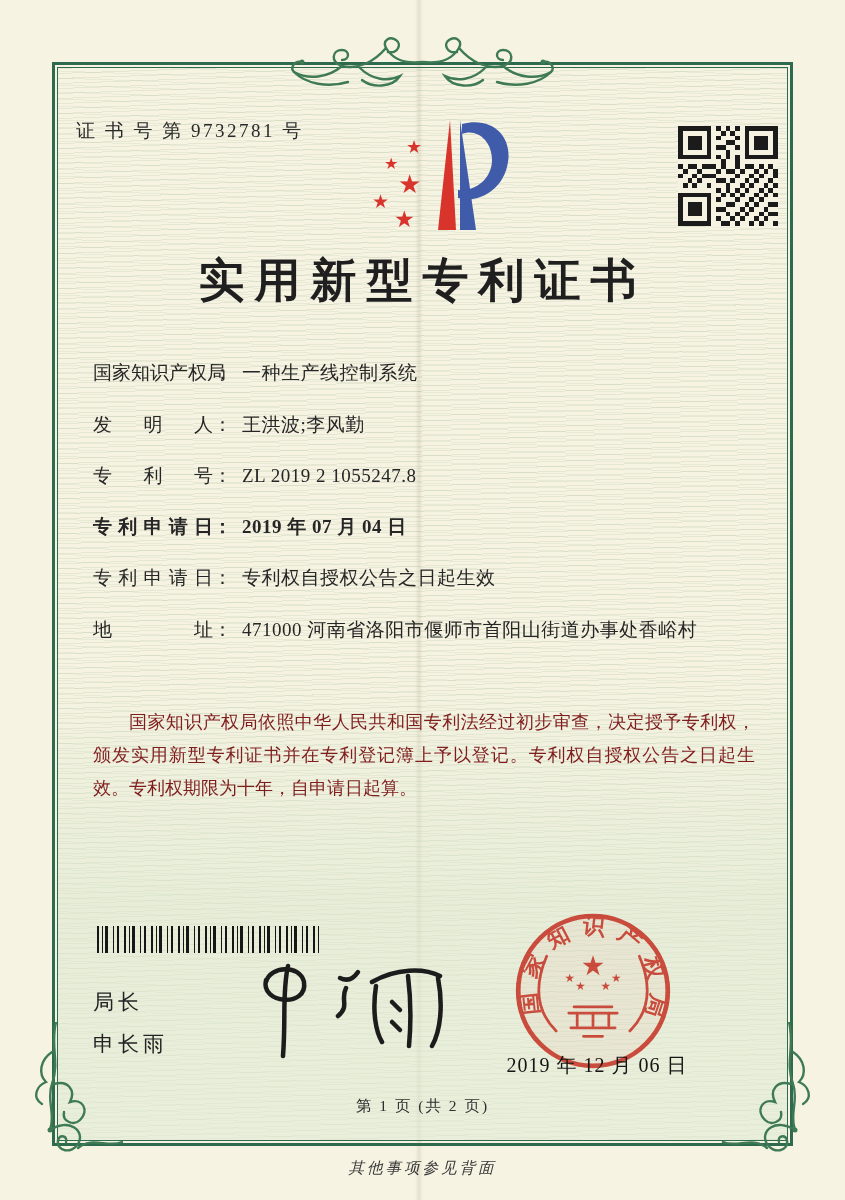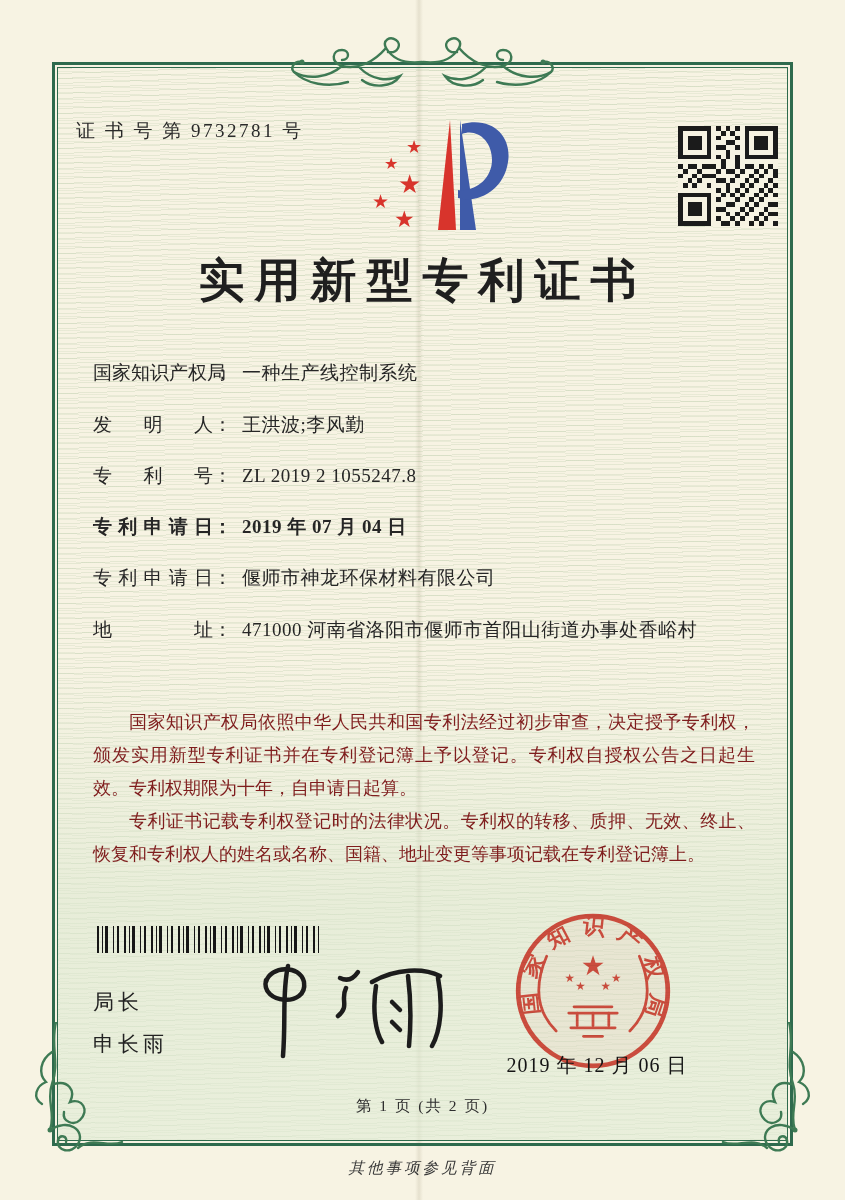--- a/index.html
+++ b/index.html
@@ -167,29 +167,28 @@
   <div class="field-row" style="top:412px;">
     <span class="f-label">发明人</span><span class="f-colon">：</span><span class="f-value">王洪波;李风勤</span>
   </div>
   <div class="field-row" style="top:463px;text-decoration:underline;">
     <span class="f-label">专利号</span><span class="f-colon">：</span><span class="f-value">ZL 2019 2 1055247.8</span>
   </div>
   <div class="field-row" style="top:514px;font-weight:bold;">
     <span class="f-label">专利申请日</span><span class="f-colon">：</span><span class="f-value">2019 年 07 月 04 日</span>
   </div>
   <div class="field-row" style="top:565px;">
-    <span class="f-label">专利申请日</span><span class="f-colon">：</span><span class="f-value">偃师市神龙环保材料有限公司</span>
+    <span class="f-label">专利申请日</span><span class="f-colon">：</span><span class="f-value">专利权自授权公告之日起生效</span>
   </div>
   <div class="field-row" style="top:617px;">
     <span class="f-label">地址</span><span class="f-colon">：</span><span class="f-value">471000 河南省洛阳市偃师市首阳山街道办事处香峪村</span>
   </div>
 
   <div class="body-text">
     <p>国家知识产权局依照中华人民共和国专利法经过初步审查，决定授予专利权，颁发实用新型专利证书并在专利登记簿上予以登记。专利权自授权公告之日起生效。专利权期限为十年，自申请日起算。</p>
-    <p>专利证书记载专利权登记时的法律状况。专利权的转移、质押、无效、终止、恢复和专利权人的姓名或名称、国籍、地址变更等事项记载在专利登记簿上。</p>
   </div>
 
   <div class="barcode"></div>
 
   <div class="commissioner-title">局长</div>
   <div class="commissioner-name">申长雨</div>
 
   <div class="signature">
     <svg width="215" height="118" viewBox="0 0 215 118" fill="none" stroke="#1c1c1c" stroke-width="4.5" stroke-linecap="round">
       <path d="M60,14 C54,40 58,66 55,104"></path>

